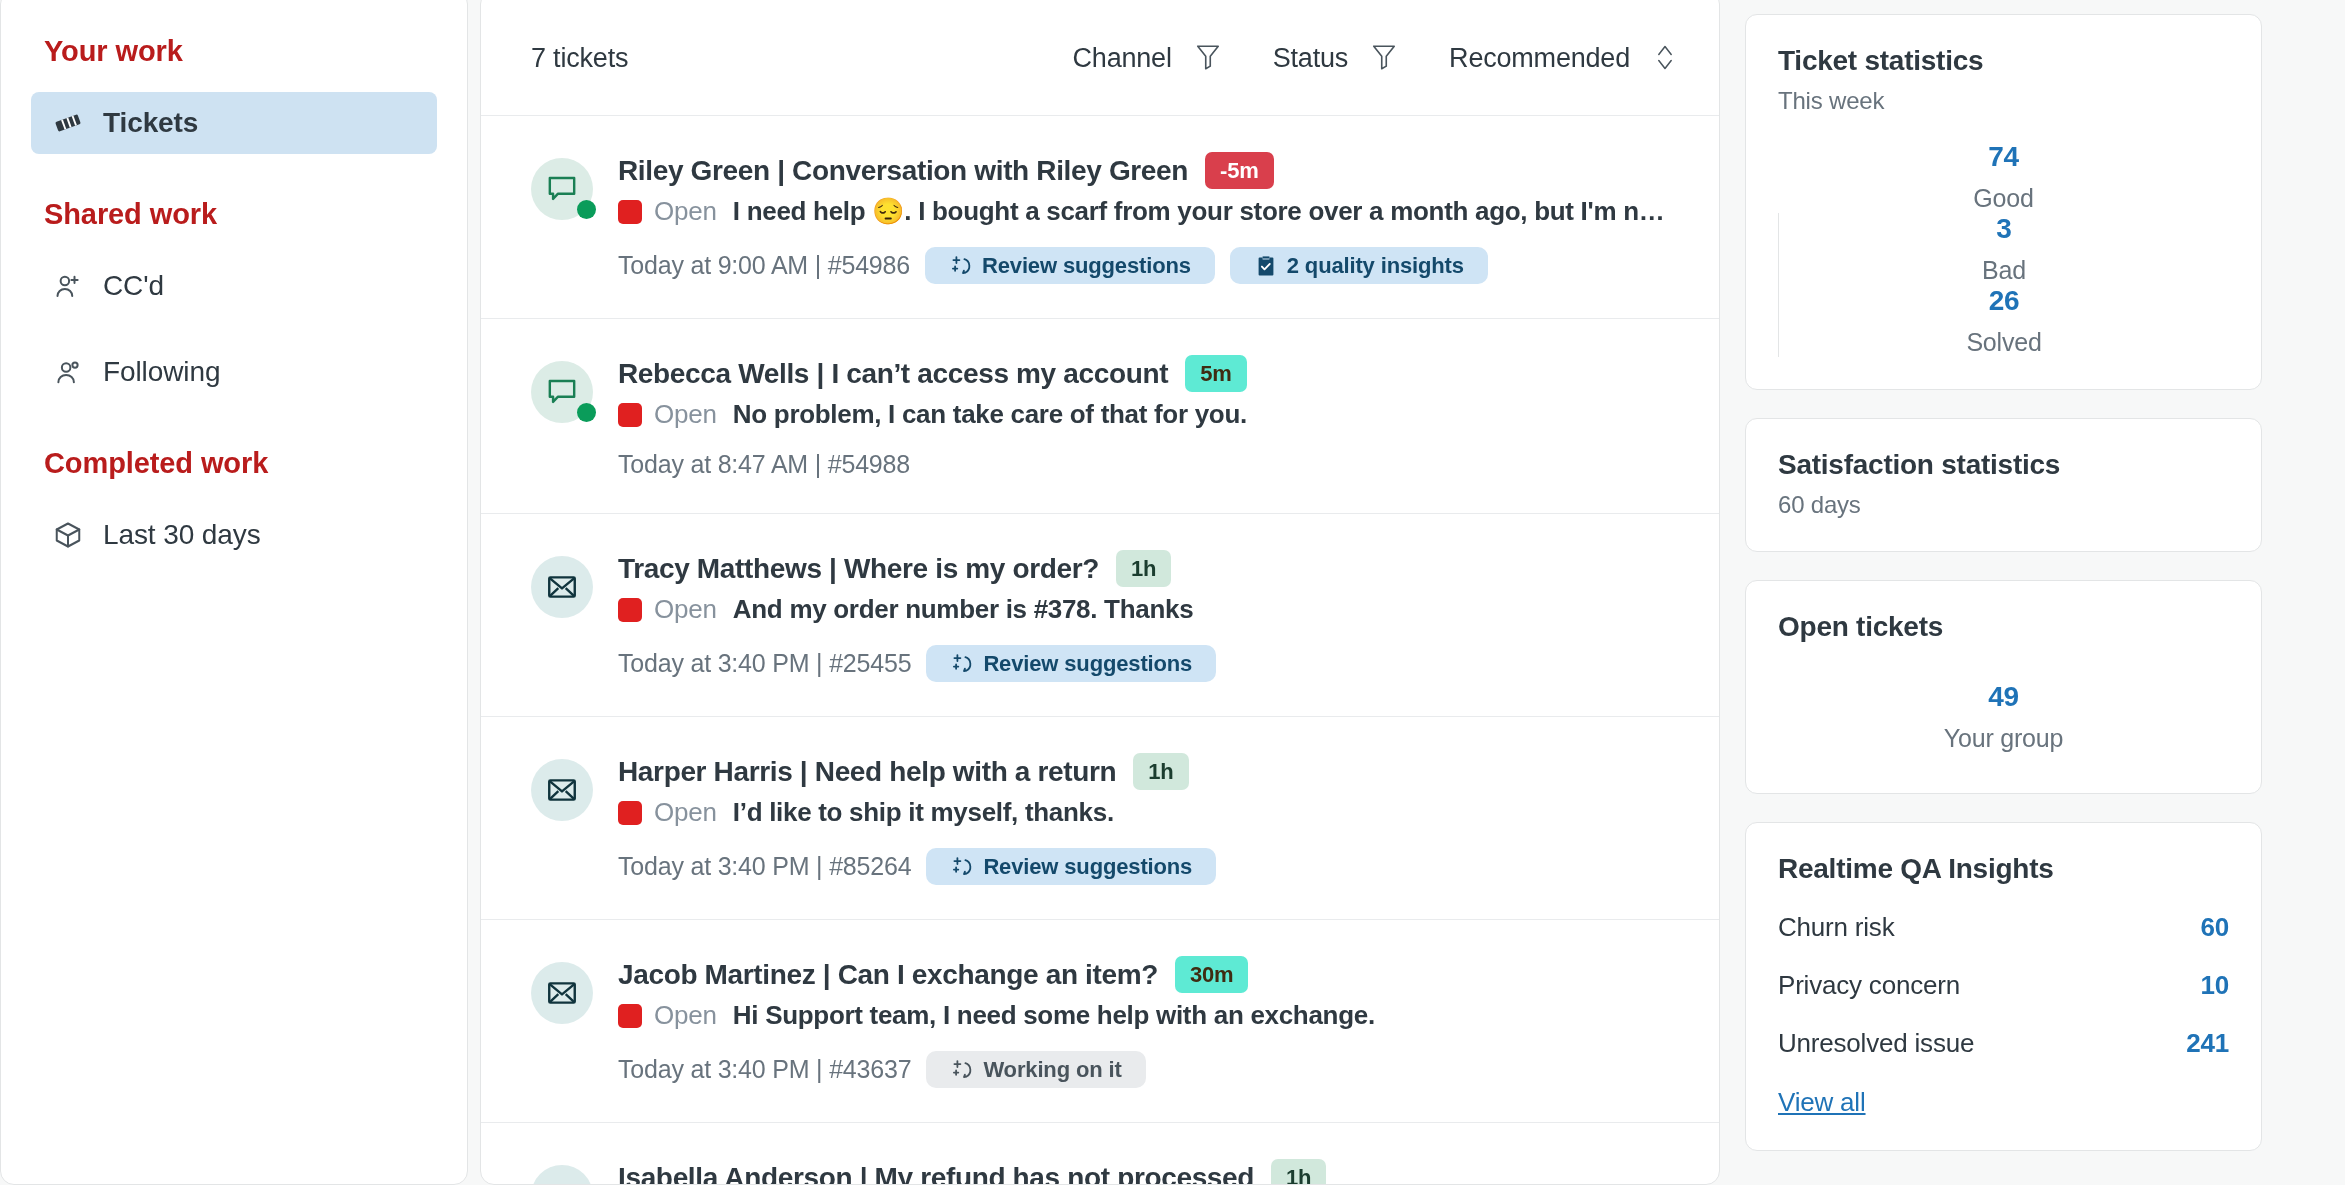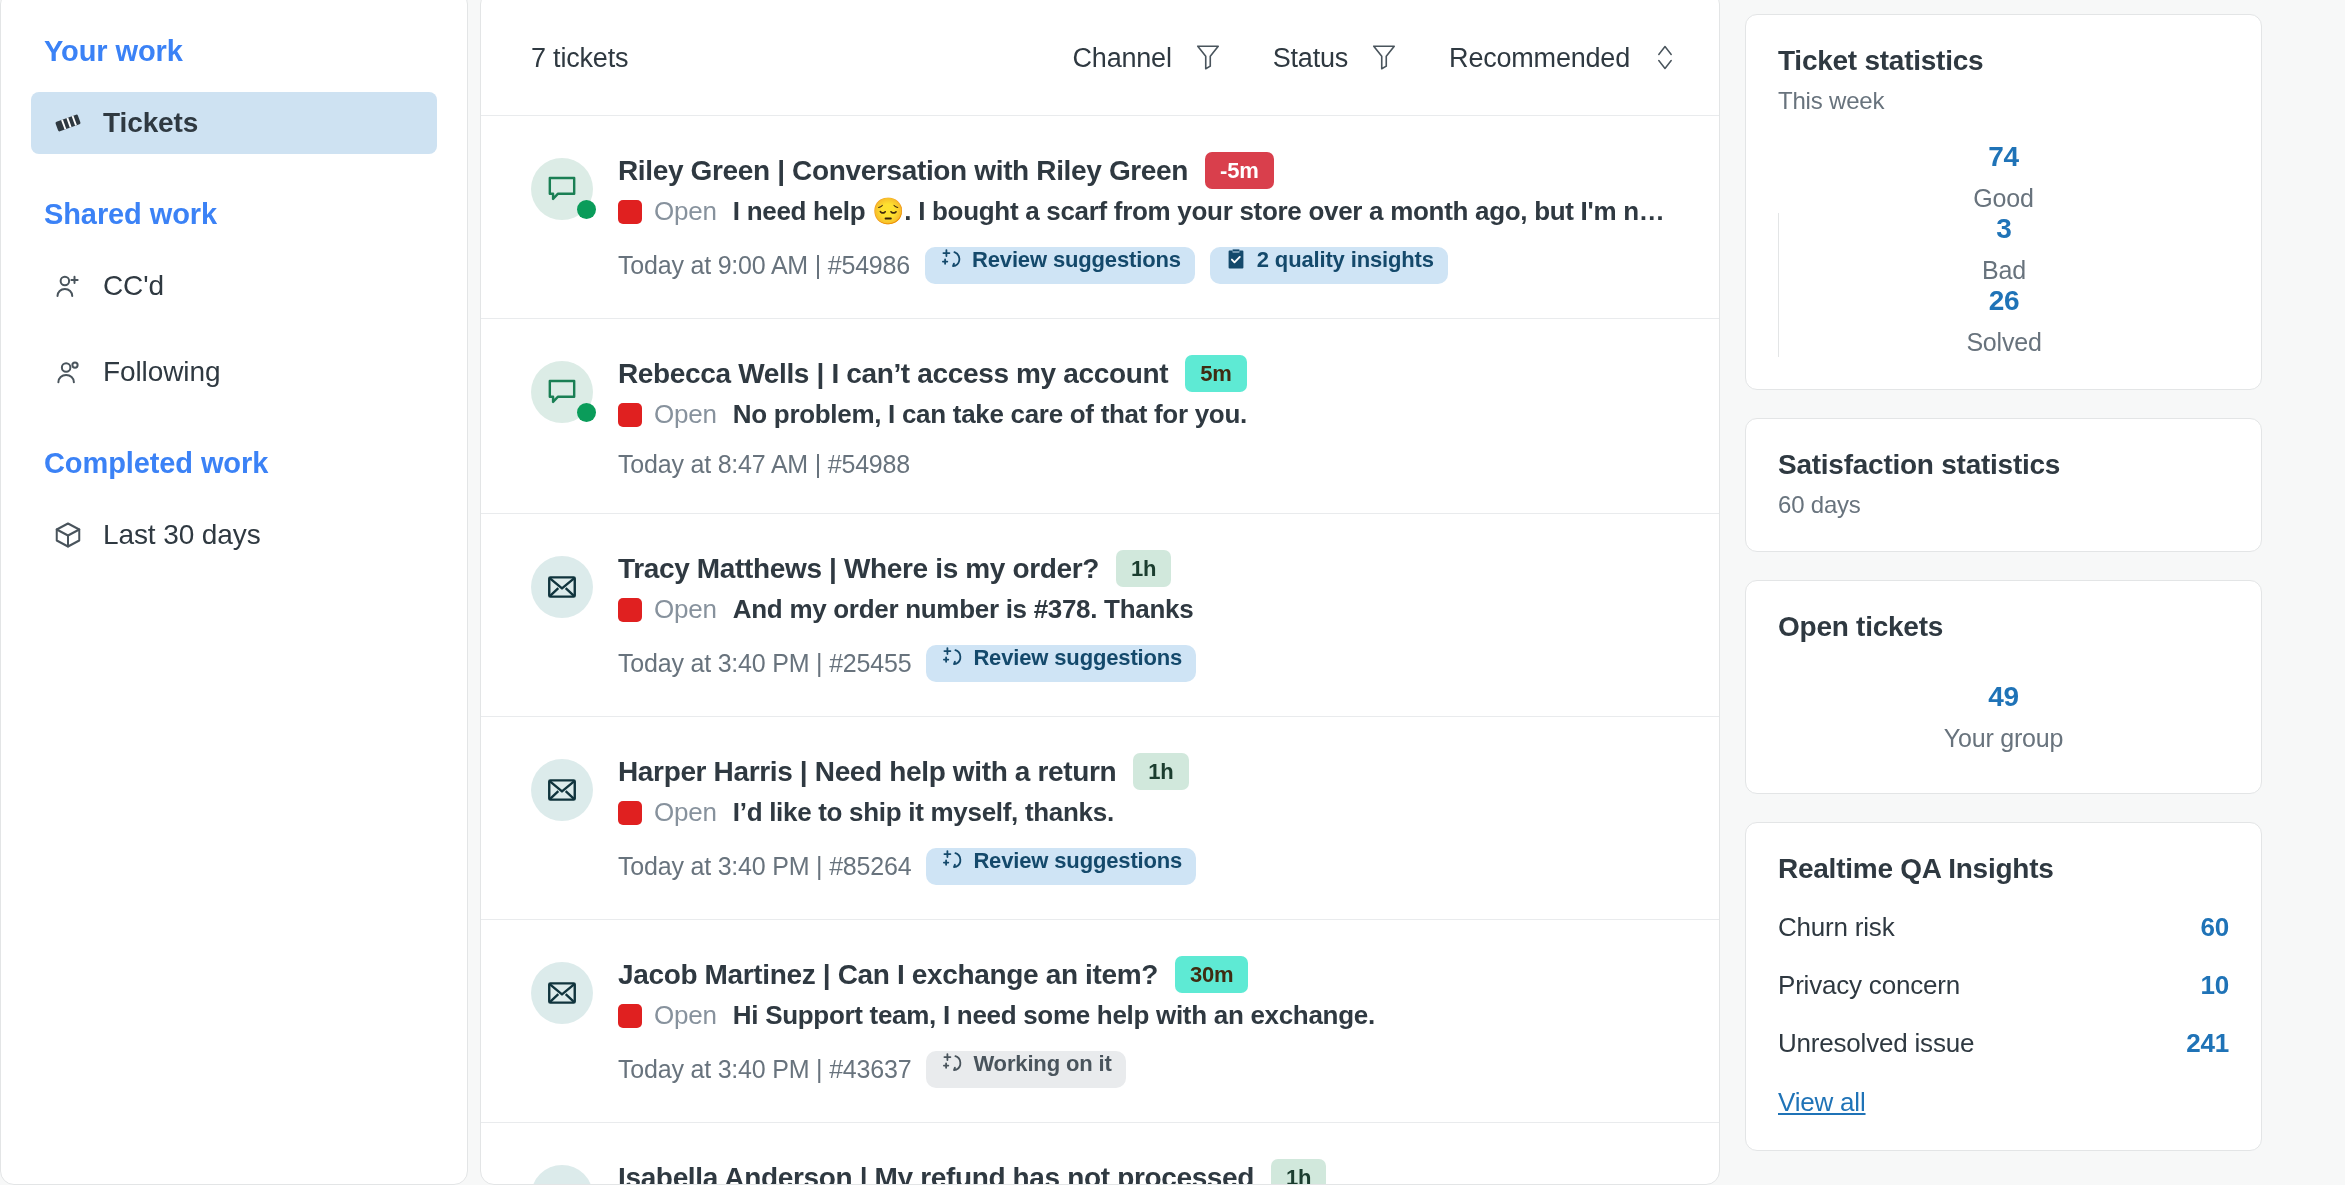--- a/index.html
+++ b/index.html
@@ -26,21 +26,21 @@
     margin-top: -10px;
     background: #ffffff;
     border: 1px solid #e3e5e6;
     border-radius: 14px;
     padding: 44px 30px 0 30px;
     flex: 0 0 468px;
   }
   .sb-group-title {
     font-size: 29px;
     font-weight: 700;
-    color: #3b82f6;
+    color: #b91c1c;
     letter-spacing: -0.1px;
     padding-left: 13px;
   }
   .sb-group-title.gap-top { margin-top: 44px; }
   .sb-item {
     display: flex;
     align-items: center;
     gap: 20px;
     height: 62px;
     border-radius: 8px;
@@ -198,23 +198,24 @@
     flex-wrap: nowrap;
   }
   .meta-text {
     font-size: 25px;
     color: #68737d;
     letter-spacing: -0.2px;
     white-space: nowrap;
   }
   .tag {
     display: inline-flex;
+    align-items: center;
     gap: 9px;
     height: 37px;
-    padding: 0 14px;
+    padding: 0 24px;
     border-radius: 10px;
     font-size: 22px;
     font-weight: 700;
     letter-spacing: -0.15px;
     white-space: nowrap;
   }
   .tag.blue { background: #cfe4f5; color: #14496b; }
   .tag.grey { background: #e9ebed; color: #49545c; }
   .tag svg { display: block; flex: 0 0 auto; }
 

